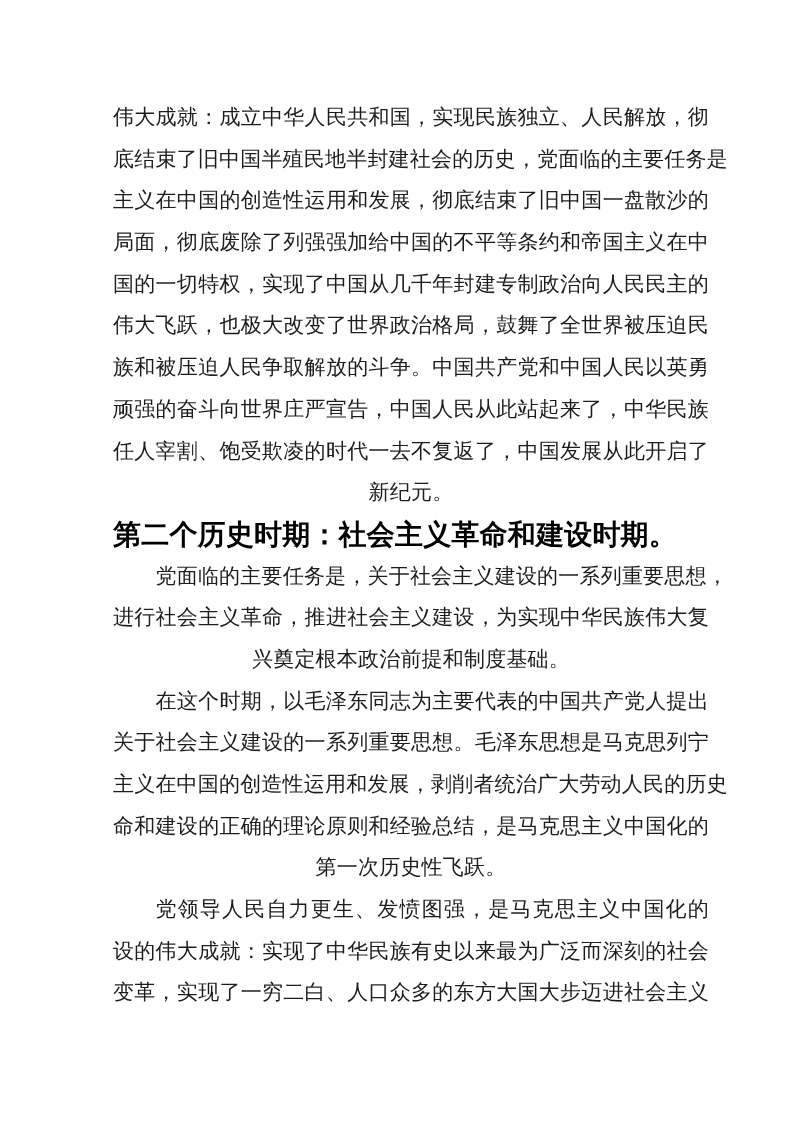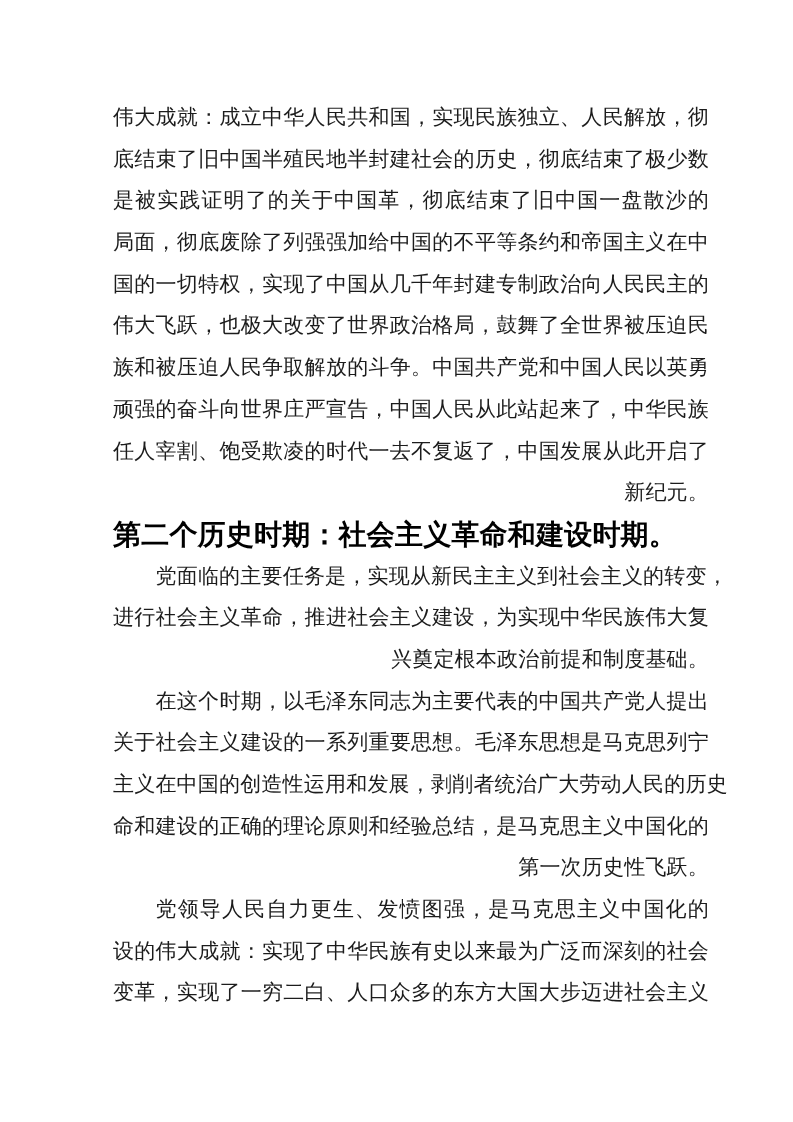--- a/index.html
+++ b/index.html
@@ -28,50 +28,50 @@
     height: 41.7px;
     line-height: 41.7px;
     white-space: nowrap;
     letter-spacing: 0.2px;
   }
   .ln.full {
     text-align: justify;
     text-align-last: justify;
   }
   .ln.short {
-    text-align: right;
+    text-align: center;
   }
   .ln.indent {
     text-indent: 42.5px;
   }
   .ln.heading {
     font-weight: bold;
     font-size: 28px;
     color: #000000;
     text-align: left;
     text-align-last: left;
   }
 </style>
 </head>
 <body>
 
 <div class="page">
   <div class="textblock">
     <div class="ln full">伟大成就：成立中华人民共和国，实现民族独立、人民解放，彻</div>
-    <div class="ln full">底结束了旧中国半殖民地半封建社会的历史，彻底结束了极少数</div>
-    <div class="ln full">是被实践证明了的关于中国革，彻底结束了旧中国一盘散沙的</div>
+    <div class="ln full">底结束了旧中国半殖民地半封建社会的历史，党面临的主要任务是</div>
+    <div class="ln full">主义在中国的创造性运用和发展，彻底结束了旧中国一盘散沙的</div>
     <div class="ln full">局面，彻底废除了列强强加给中国的不平等条约和帝国主义在中</div>
     <div class="ln full">国的一切特权，实现了中国从几千年封建专制政治向人民民主的</div>
     <div class="ln full">伟大飞跃，也极大改变了世界政治格局，鼓舞了全世界被压迫民</div>
     <div class="ln full">族和被压迫人民争取解放的斗争。中国共产党和中国人民以英勇</div>
     <div class="ln full">顽强的奋斗向世界庄严宣告，中国人民从此站起来了，中华民族</div>
     <div class="ln full">任人宰割、饱受欺凌的时代一去不复返了，中国发展从此开启了</div>
     <div class="ln short">新纪元。</div>
     <div class="ln heading">第二个历史时期：社会主义革命和建设时期。</div>
-    <div class="ln full indent">党面临的主要任务是，实现从新民主主义到社会主义的转变，</div>
+    <div class="ln full indent">党面临的主要任务是，关于社会主义建设的一系列重要思想，</div>
     <div class="ln full">进行社会主义革命，推进社会主义建设，为实现中华民族伟大复</div>
     <div class="ln short">兴奠定根本政治前提和制度基础。</div>
     <div class="ln full indent">在这个时期，以毛泽东同志为主要代表的中国共产党人提出</div>
     <div class="ln full">关于社会主义建设的一系列重要思想。毛泽东思想是马克思列宁</div>
     <div class="ln full">主义在中国的创造性运用和发展，剥削者统治广大劳动人民的历史</div>
     <div class="ln full">命和建设的正确的理论原则和经验总结，是马克思主义中国化的</div>
     <div class="ln short">第一次历史性飞跃。</div>
     <div class="ln full indent">党领导人民自力更生、发愤图强，是马克思主义中国化的</div>
     <div class="ln full">设的伟大成就：实现了中华民族有史以来最为广泛而深刻的社会</div>
     <div class="ln full">变革，实现了一穷二白、人口众多的东方大国大步迈进社会主义</div>

